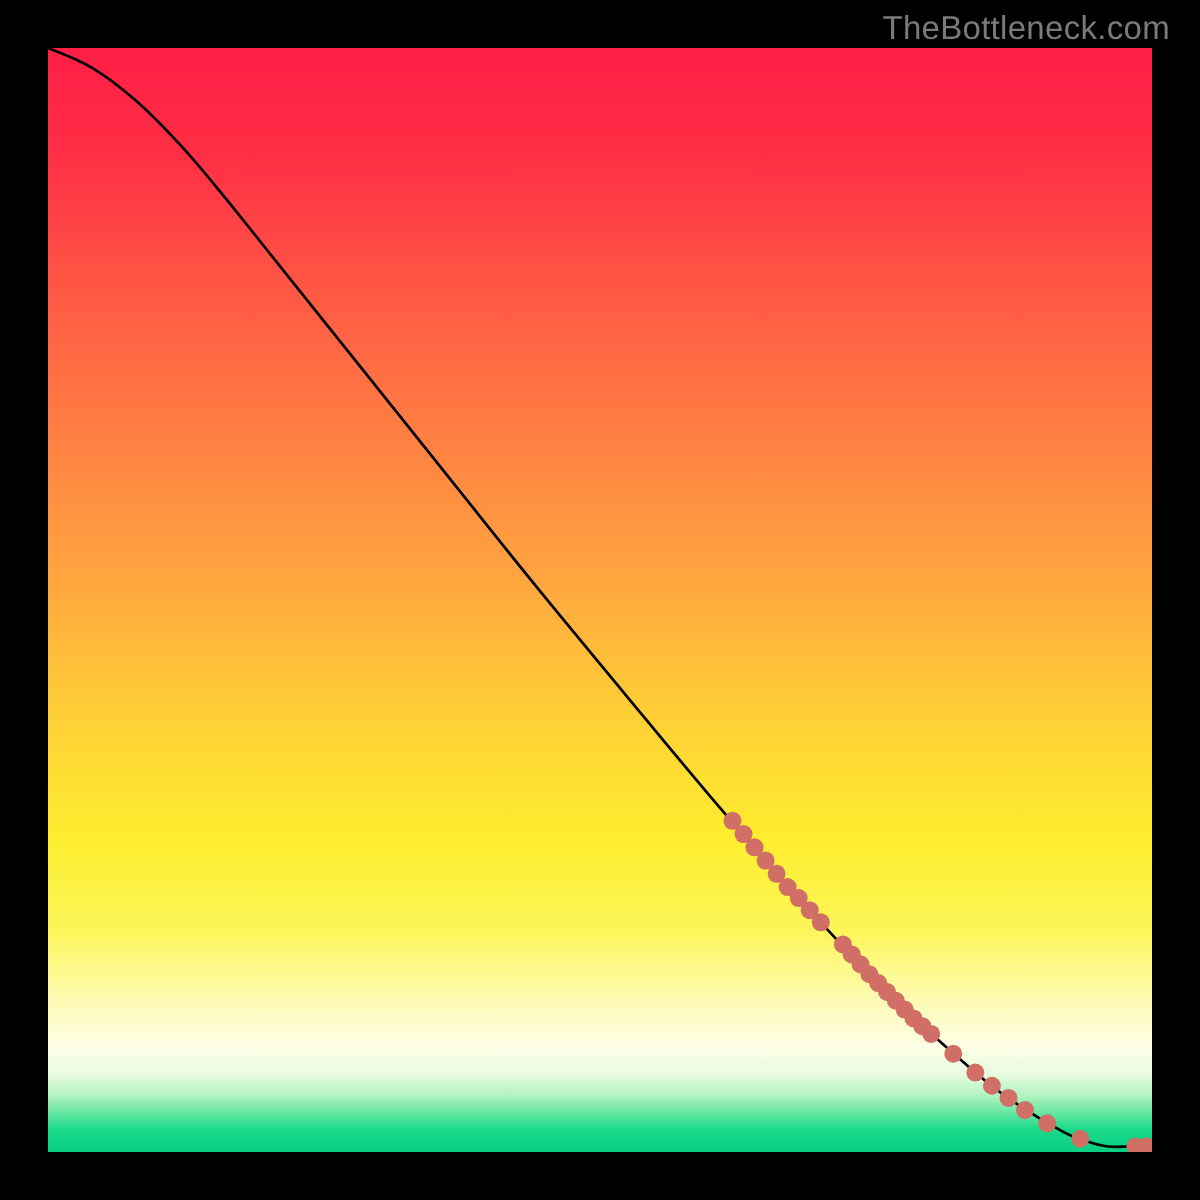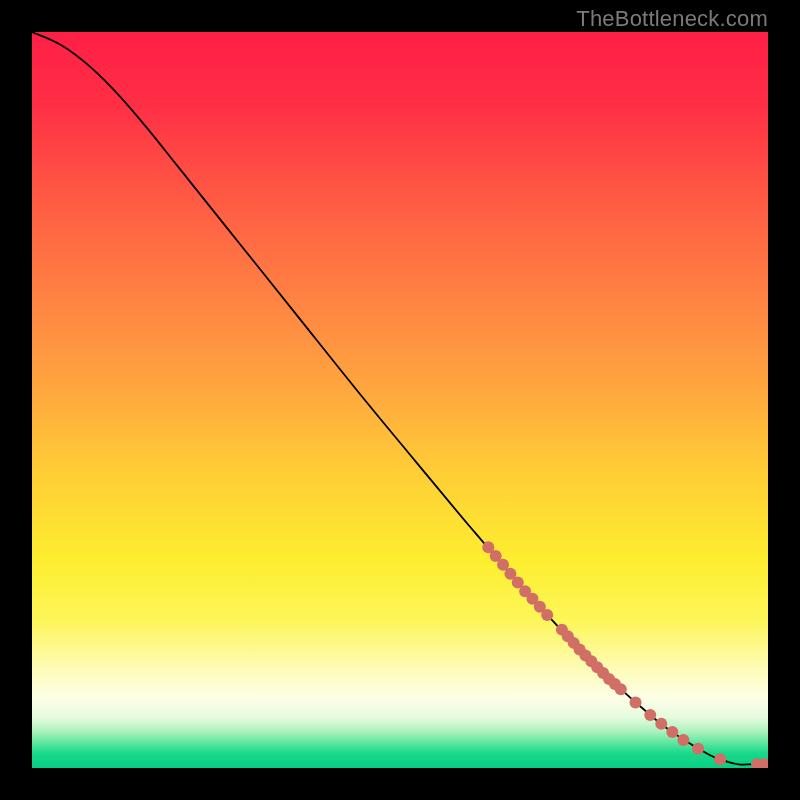--- a/index.html
+++ b/index.html
@@ -20,21 +20,21 @@
     position: absolute;
     left: 32px;
     top: 32px;
     width: 736px;
     height: 736px;
     overflow: hidden;
   }
   .watermark {
     position: absolute;
     top: 6px;
-    right: 32px;
+    right: 20px;
     font-family: Arial, Helvetica, sans-serif;
     font-size: 22px;
     color: #7a7a7a;
     letter-spacing: 0.2px;
   }
   svg { display: block; }
   .curve {
     fill: none;
     stroke: #000000;
     stroke-width: 1.8;

